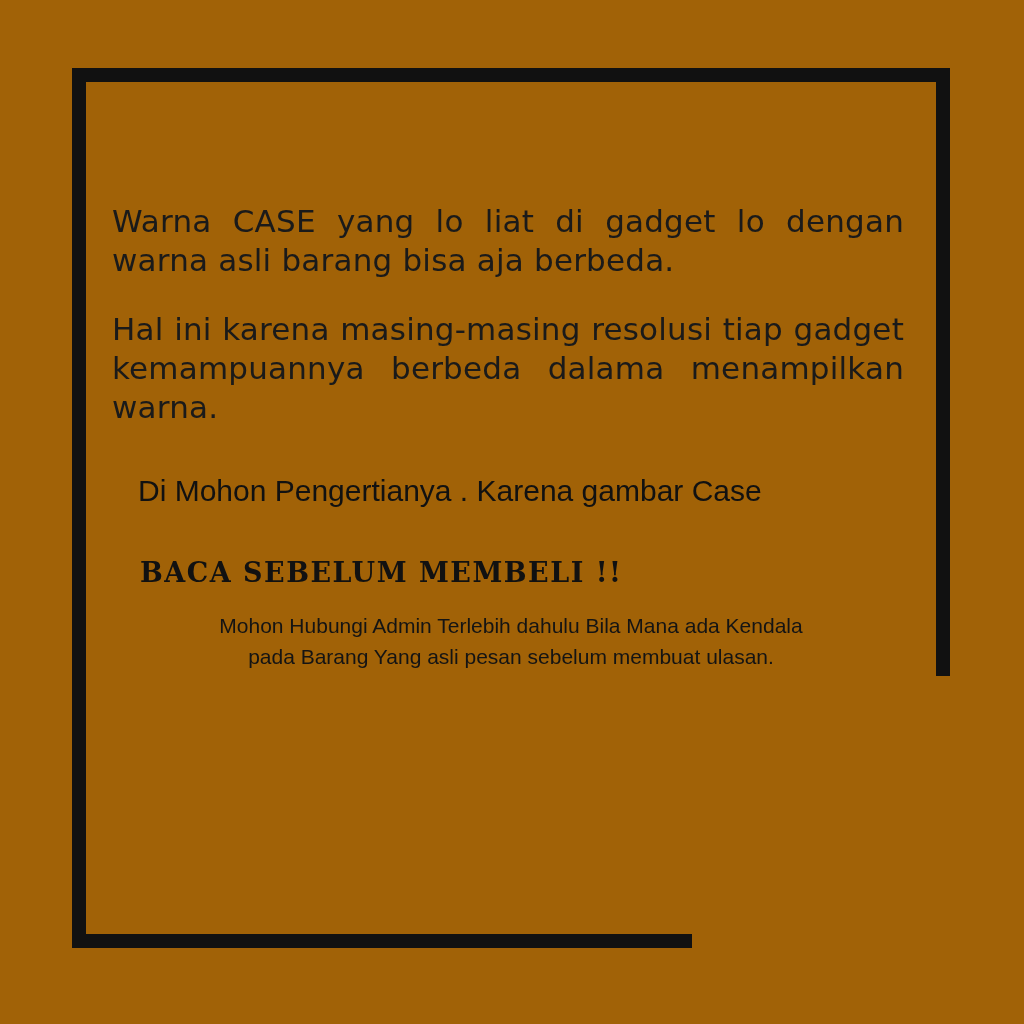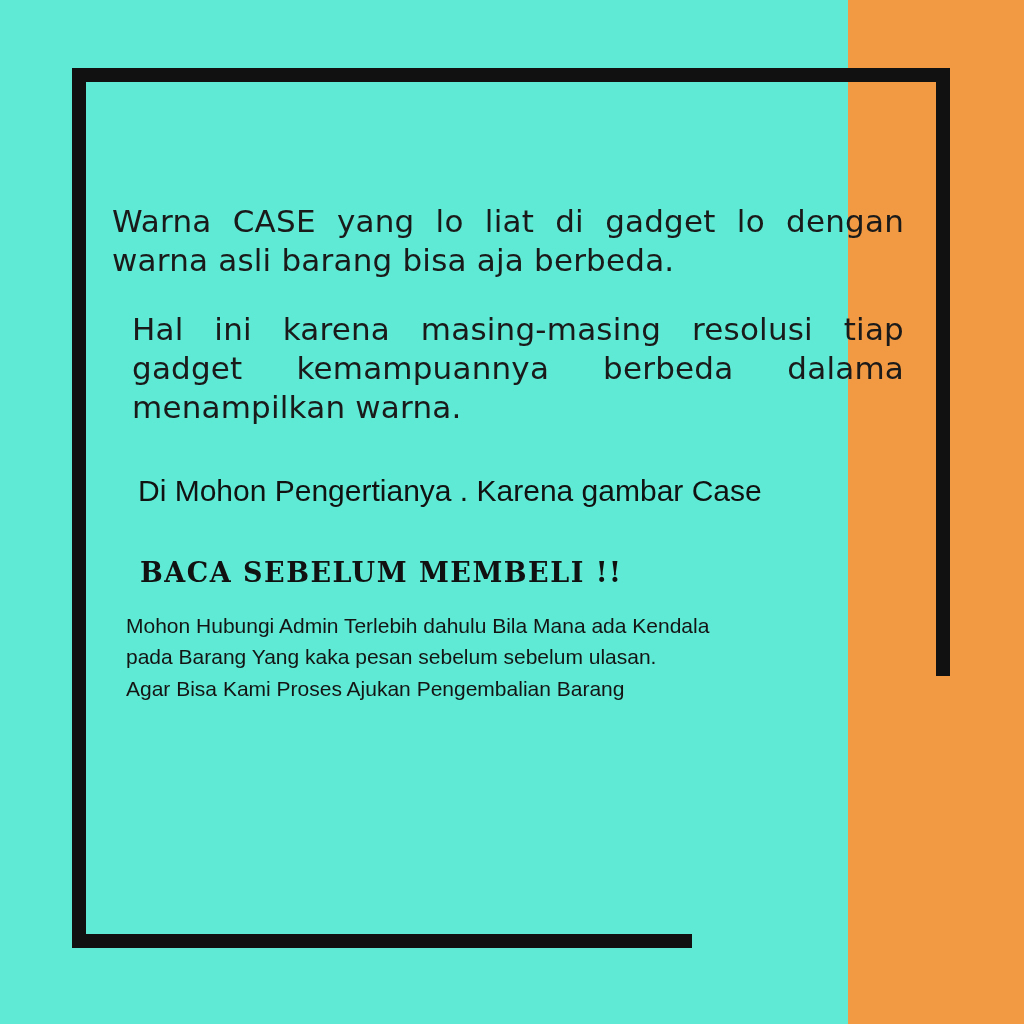--- a/index.html
+++ b/index.html
@@ -8,23 +8,23 @@
   }
   body {
     width: 1024px;
     height: 1024px;
     background: #F29A43;
     font-family: "DejaVu Sans", sans-serif;
     overflow: hidden;
   }
   .poster {
     position: relative;
-    width: 848px;
+    width: 1024px;
     height: 1024px;
-    background: #5eead4;
+    background: #a16207;
     box-sizing: border-box;
   }
 
   
   .frame-top {
     position: absolute;
     left: 72px;
     top: 68px;
     width: 878px;
     height: 14px;
@@ -73,21 +73,20 @@
     font-family: "DejaVu Sans", sans-serif;
     font-size: 31px;
     line-height: 1.26;
     letter-spacing: 0.2px;
     text-align: justify;
     margin: 0 0 30px 0;
     padding-right: 6px;
   }
   .para:last-child {
     margin-bottom: 0;
-    margin-left: 20px;
   }
 
   .plea {
     margin-top: 42px;
     font-family: "Liberation Sans", sans-serif;
     font-size: 30px;
     line-height: 1.45;
     text-align: left;
     color: #111111;
     padding: 0 26px;
@@ -104,21 +103,21 @@
     text-align: left;
     transform: scaleY(1.05);
     transform-origin: left bottom;
   }
 
   .note {
     margin-top: 22px;
     font-family: "Liberation Sans", sans-serif;
     font-size: 21px;
     line-height: 1.5;
-    text-align: left;
+    text-align: center;
     color: #141414;
     padding: 0 14px;
   }
   .note div {
     white-space: nowrap;
   }
 </style>
 </head>
 <body>
 
@@ -137,18 +136,17 @@
     </div>
 
     <div class="plea">
       <div>Di Mohon Pengertianya . Karena gambar Case</div>
     </div>
 
     <div class="warn-heading">BACA SEBELUM MEMBELI !!</div>
 
     <div class="note">
       <div>Mohon Hubungi Admin Terlebih dahulu Bila Mana ada Kendala</div>
-      <div>pada Barang Yang kaka pesan sebelum sebelum ulasan.</div>
-      <div>Agar Bisa Kami Proses Ajukan Pengembalian Barang</div>
+      <div>pada Barang Yang asli pesan sebelum membuat ulasan.</div>
     </div>
 
   </div>
 </div>
 
 </body></html>

